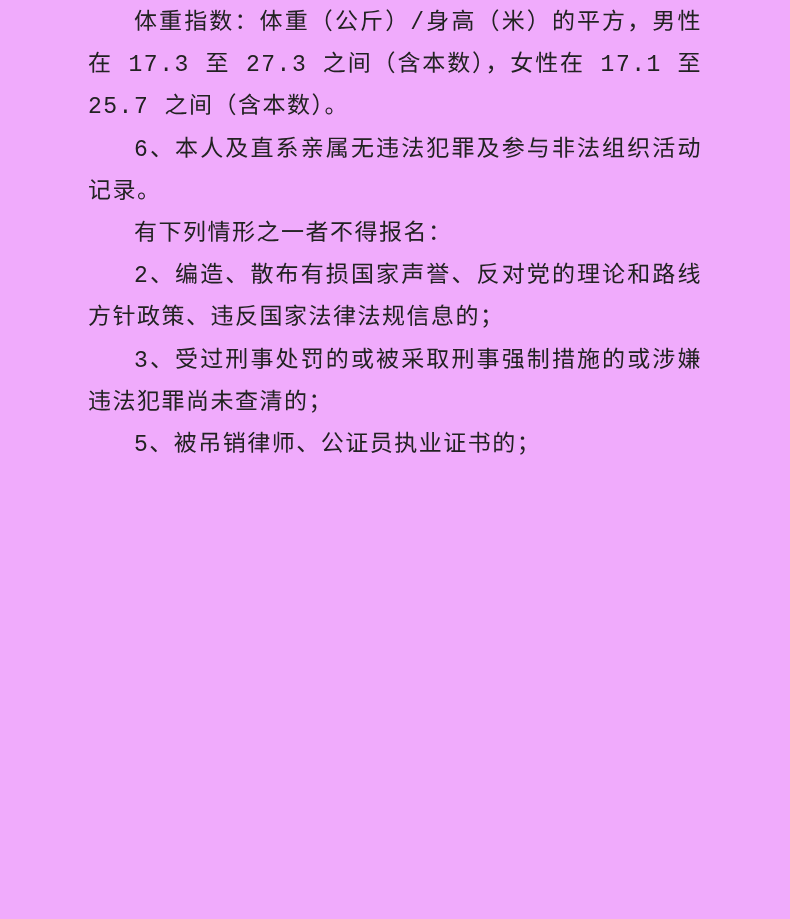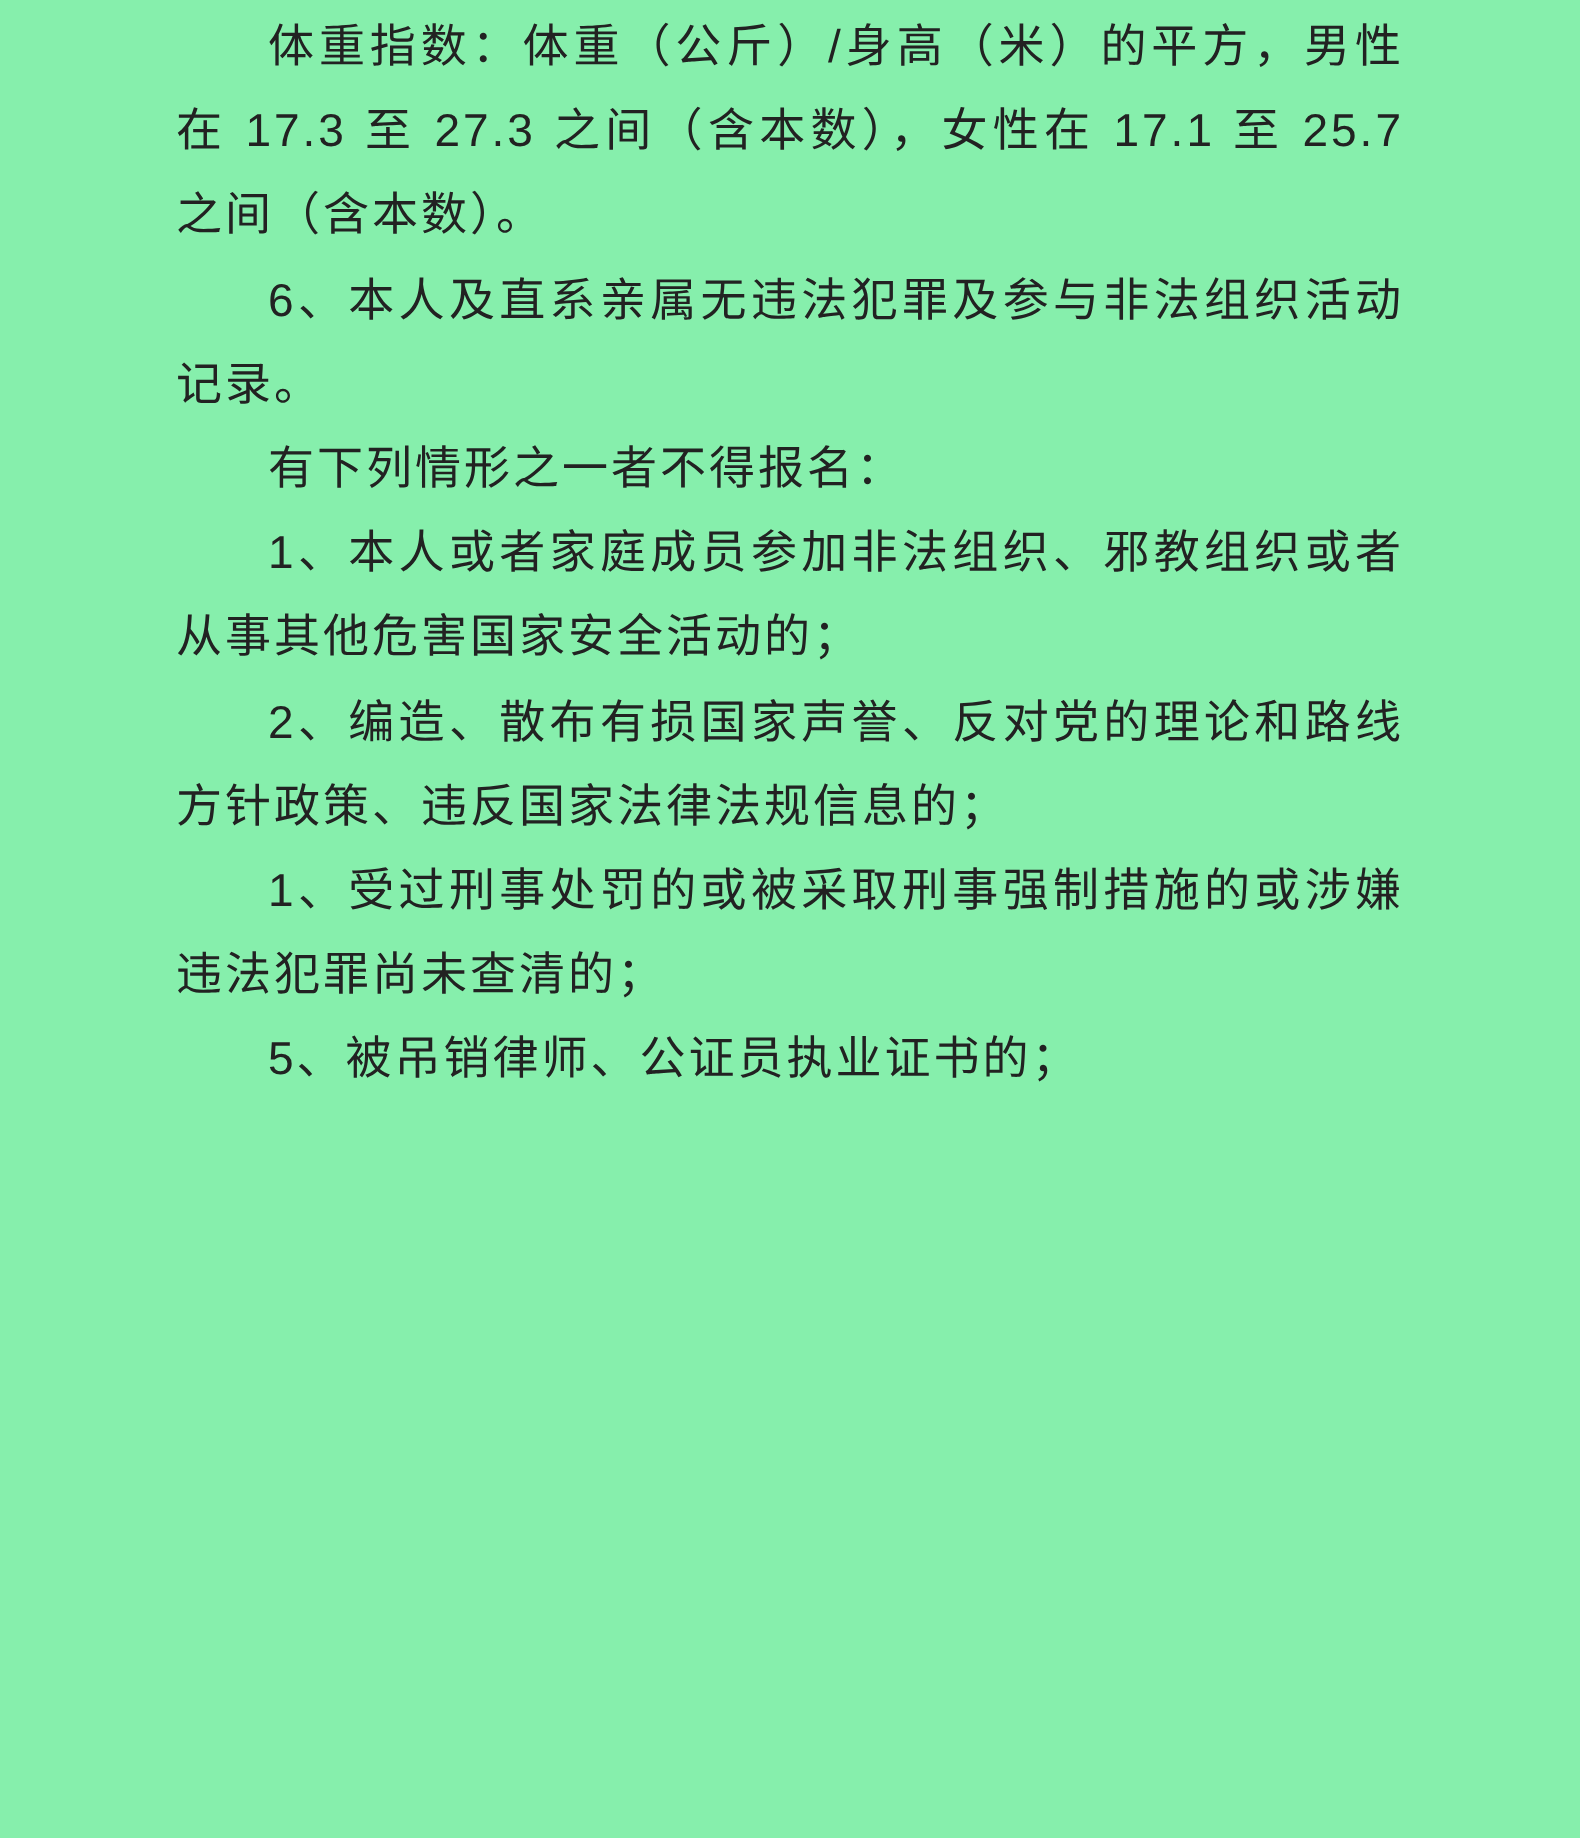--- a/index.html
+++ b/index.html
@@ -7,23 +7,23 @@
     html, body {
       width: 790px;
       height: 919px;
       background: #ffffff;
       overflow: hidden;
     }
 
     .page {
       width: 790px;
       height: 919px;
-      background: #86efac;
+      background: #f0abfc;
       padding: 2px 88px 0 88px;
-      font-family: Liberation Sans, sans-serif;
+      font-family: Liberation Mono, monospace;
       color: #222222;
       overflow: hidden;
     }
 
     .doc-body p {
       font-size: 23px;
       line-height: 42.2px;
       text-align: justify;
       text-justify: inter-ideograph;
       text-indent: 2em;
@@ -33,19 +33,18 @@
     }
   </style>
 </head>
 <body>
 
 <div class="page">
   <div class="doc-body">
     <p>体重指数：体重（公斤）/身高（米）的平方，男性在 17.3 至 27.3 之间（含本数），女性在 17.1 至 25.7 之间（含本数）。</p>
     <p>6、本人及直系亲属无违法犯罪及参与非法组织活动记录。</p>
     <p>有下列情形之一者不得报名：</p>
-    <p>1、本人或者家庭成员参加非法组织、邪教组织或者从事其他危害国家安全活动的；</p>
     <p>2、编造、散布有损国家声誉、反对党的理论和路线方针政策、违反国家法律法规信息的；</p>
-    <p>1、受过刑事处罚的或被采取刑事强制措施的或涉嫌违法犯罪尚未查清的；</p>
+    <p>3、受过刑事处罚的或被采取刑事强制措施的或涉嫌违法犯罪尚未查清的；</p>
     <p>5、被吊销律师、公证员执业证书的；</p>
 
   </div>
 </div>
 
 </body></html>

